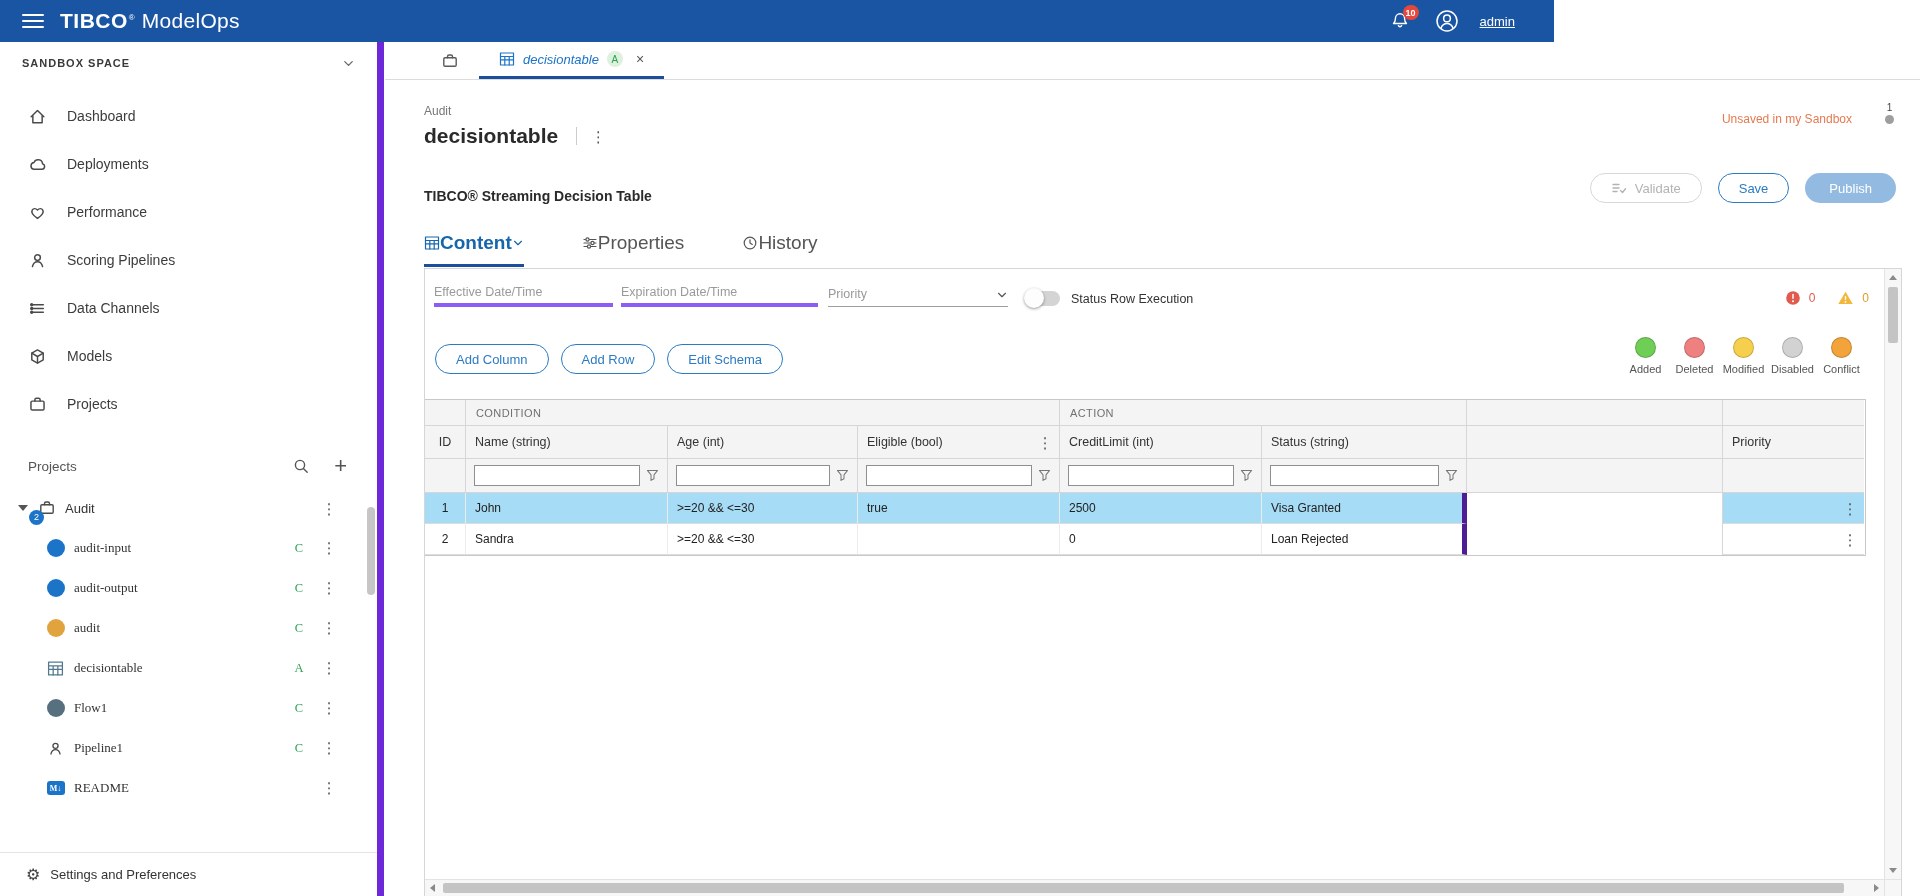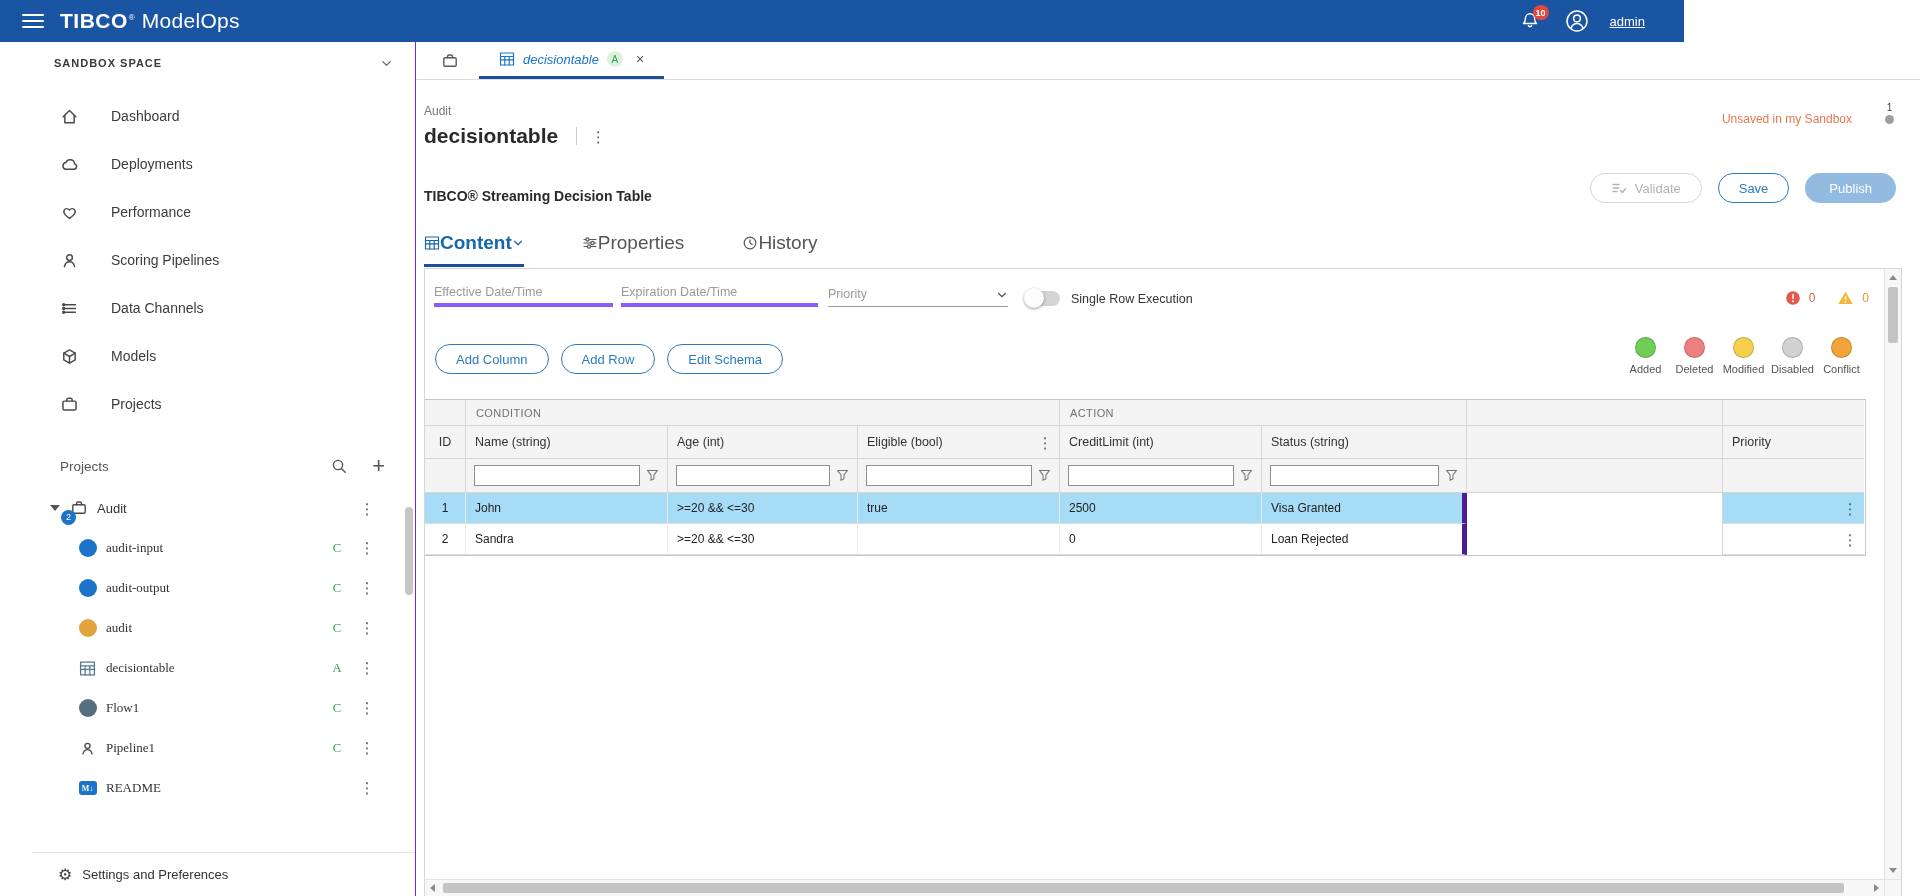--- a/index.html
+++ b/index.html
@@ -1,39 +1,39 @@
 <!DOCTYPE html>
 <html><head>
 <meta charset="utf-8">
 <style>
   * { margin:0; padding:0; box-sizing:border-box; }
   html,body { width:1920px; height:896px; overflow:hidden; font-family:"Liberation Sans",sans-serif; background:#fff; }
   svg { display:block; }
   .ico { stroke:#4a4a4a; fill:none; stroke-width:1.4; stroke-linecap:round; stroke-linejoin:round; }
 
   
-  .topbar { position:absolute; top:0; left:0; width:1684px; height:42px; background:#1a55a4; display:flex; align-items:center; color:#fff; z-index:30; }
+  .topbar { position:absolute; top:0; left:0; width:1554px; height:42px; background:#1a55a4; display:flex; align-items:center; color:#fff; z-index:30; }
   .hamburger { width:22px; height:15px; margin-left:22px; display:flex; flex-direction:column; justify-content:space-between; cursor:pointer; }
   .hamburger span { display:block; height:2.4px; background:#fff; border-radius:1px; }
   .brand { margin-left:16px; display:flex; align-items:baseline; }
   .brand .tibco { font-size:21px; font-weight:700; letter-spacing:.5px; }
   .brand .reg { font-size:8px; position:relative; top:-8px; margin-left:1px; }
   .brand .product { font-size:21px; font-weight:400; margin-left:7px; letter-spacing:.3px; }
   .topbar-right { margin-left:auto; display:flex; align-items:center; gap:24px; margin-right:39px;text-decoration:underline; }
   .bell-wrap { position:relative; cursor:pointer; }
   .badge-count { position:absolute; top:-6px; right:-9px; background:#e2483d; color:#fff; font-size:9px; font-weight:700; min-width:16px; height:15px; border-radius:8px; display:flex; align-items:center; justify-content:center; padding:0 3px; }
   .user-wrap { display:flex; align-items:center; gap:20px; font-size:13px; cursor:pointer; }
 
   
-  .sidebar { position:absolute; top:42px; left:0; width:384px; bottom:0; background:#fff; border-right:1px solid #6d28d9; display:flex; flex-direction:column; z-index:20;margin-left:32px; }
+  .sidebar { position:absolute; top:42px; left:0; width:384px; bottom:0; background:#fff; border-right:7px solid #6d28d9; display:flex; flex-direction:column; z-index:20; }
   .space-row { height:42px; display:flex; align-items:center; padding:0 22px; flex:none; cursor:pointer; }
   .space-label { font-size:11px; font-weight:700; letter-spacing:1px; color:#3a3a3a; }
   .space-chevron { margin-left:auto; }
   .nav { flex:none; padding-top:8px; }
-  .nav-item { height:48px; display:flex; align-items:center; padding-left:28px; gap:32px; cursor:pointer; }
+  .nav-item { height:48px; display:flex; align-items:center; padding-left:28px; gap:20px; cursor:pointer; }
   .nav-item .label { font-size:14px; color:#3c3c3c; }
   .projects-row { height:44px; margin-top:16px; display:flex; align-items:center; padding:0 30px 0 28px; gap:24px; flex:none; }
   .projects-label { font-size:13.5px; color:#555; margin-right:auto; }
   .iconbtn { cursor:pointer; }
   .plusbtn { font-size:22px; color:#555; line-height:1; cursor:pointer; font-weight:400; }
   .tree { flex:1; position:relative; overflow:hidden; }
   .tree-row { height:40px; display:flex; align-items:center; padding-left:18px; padding-right:40px; cursor:pointer; }
   .tree-row.child { padding-left:46px;font-family:Liberation Serif, serif; }
   .tree-expander { width:0; height:0; border-left:5px solid transparent; border-right:5px solid transparent; border-top:6px solid #555; margin-right:9px; flex:none; }
   .tree-icon { width:19px; height:19px; flex:none; margin-right:9px; position:relative; display:flex; align-items:center; justify-content:center; }
@@ -411,21 +411,21 @@
       <span class="sel-label">Priority</span>
       <svg width="12" height="12" viewBox="0 0 14 14" class="ico" style="stroke:#555">
           <path d="M3 5l4 4 4-4"></path>
         </svg>
     </div>
 
     <div class="toggle" style="left:601px; top:22px;">
       <div class="track"></div>
         <div class="knob"></div>
     </div>
-    <span class="toggle-label" style="left:646px; top:23px;">Single Row Execution</span>
+    <span class="toggle-label" style="left:646px; top:23px;">Status Row Execution</span>
 
     <div class="issues">
       <svg width="16" height="16" viewBox="0 0 16 16">
           <circle cx="8" cy="8" r="6.8" fill="#e05a4e"></circle>
           <rect x="7.25" y="3.8" width="1.5" height="5.2" rx=".75" fill="#fff"></rect>
           <circle cx="8" cy="11.3" r="1" fill="#fff"></circle>
         </svg>
       <span class="issue-count err">0</span>
       <svg width="17" height="16" viewBox="0 0 16 16">
           <path d="M8 1.8L15.2 14H.8z" fill="#f3b73c"></path>

